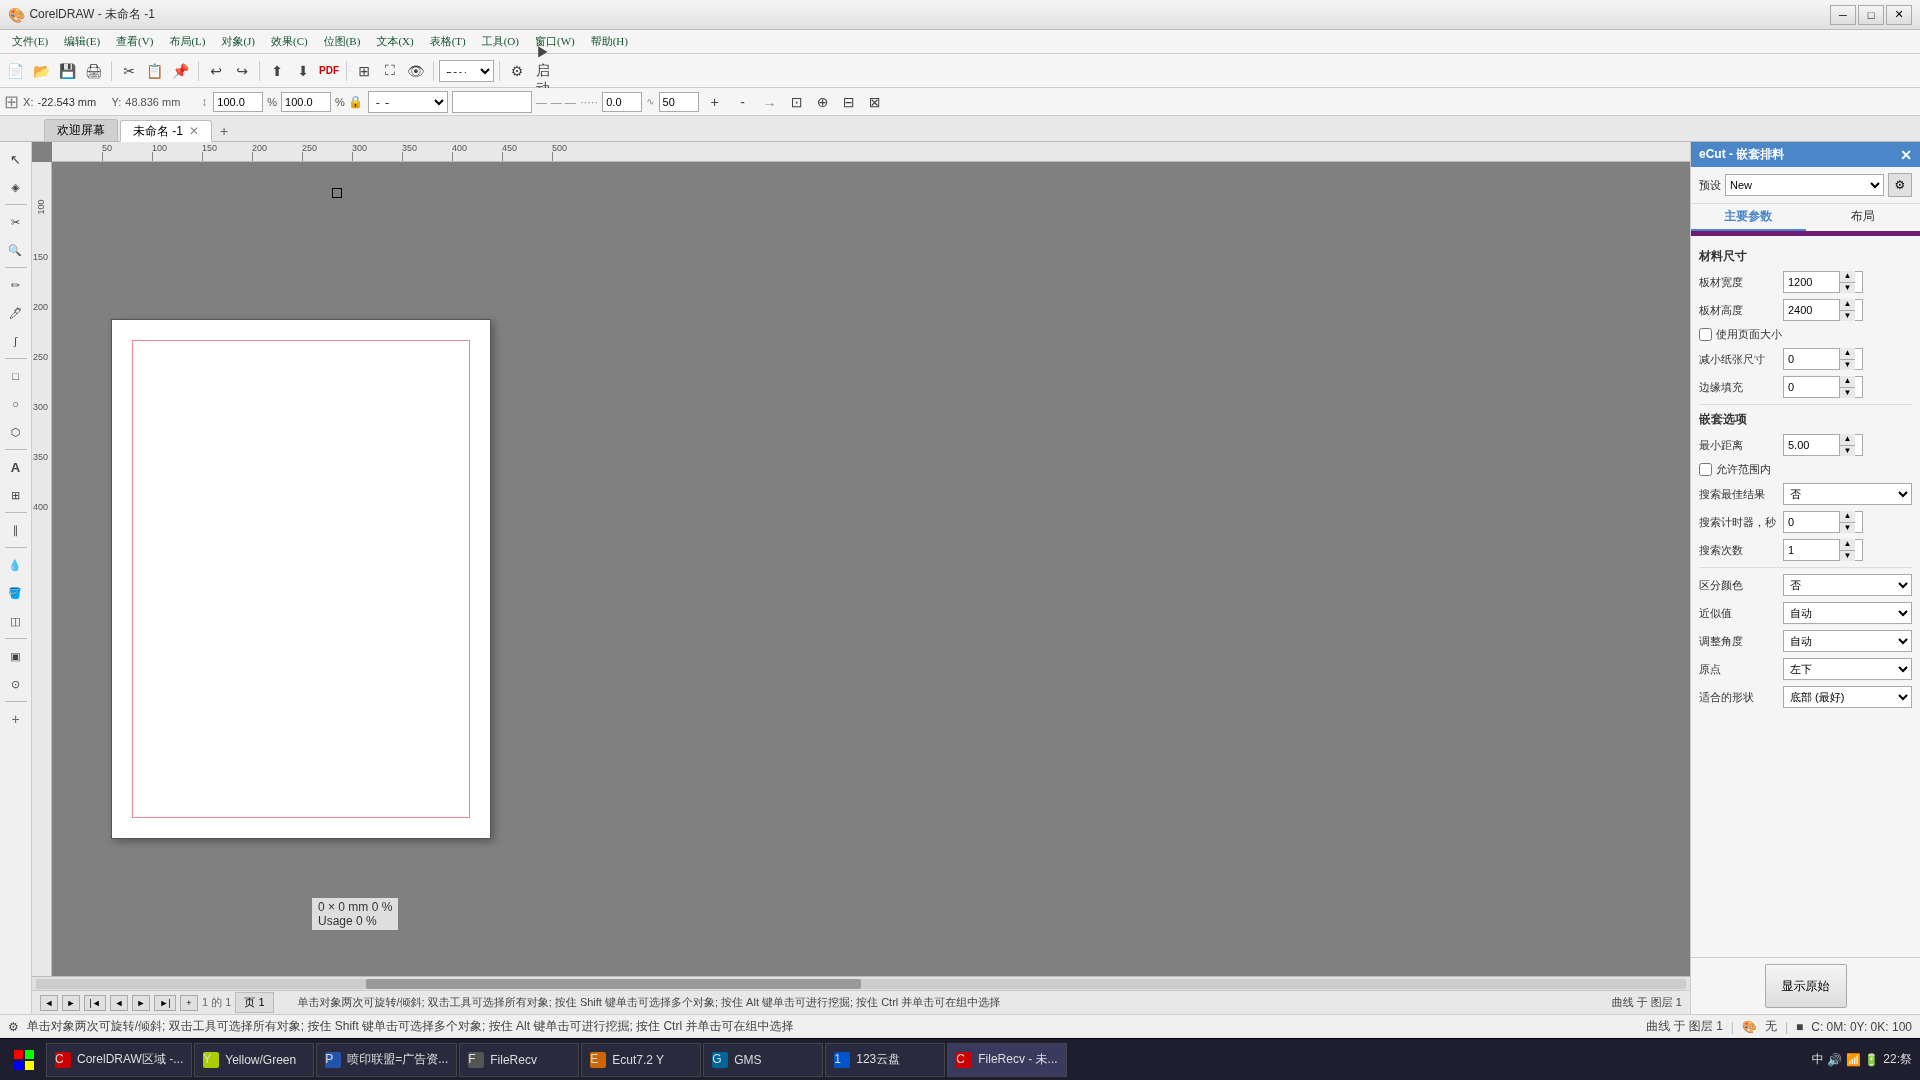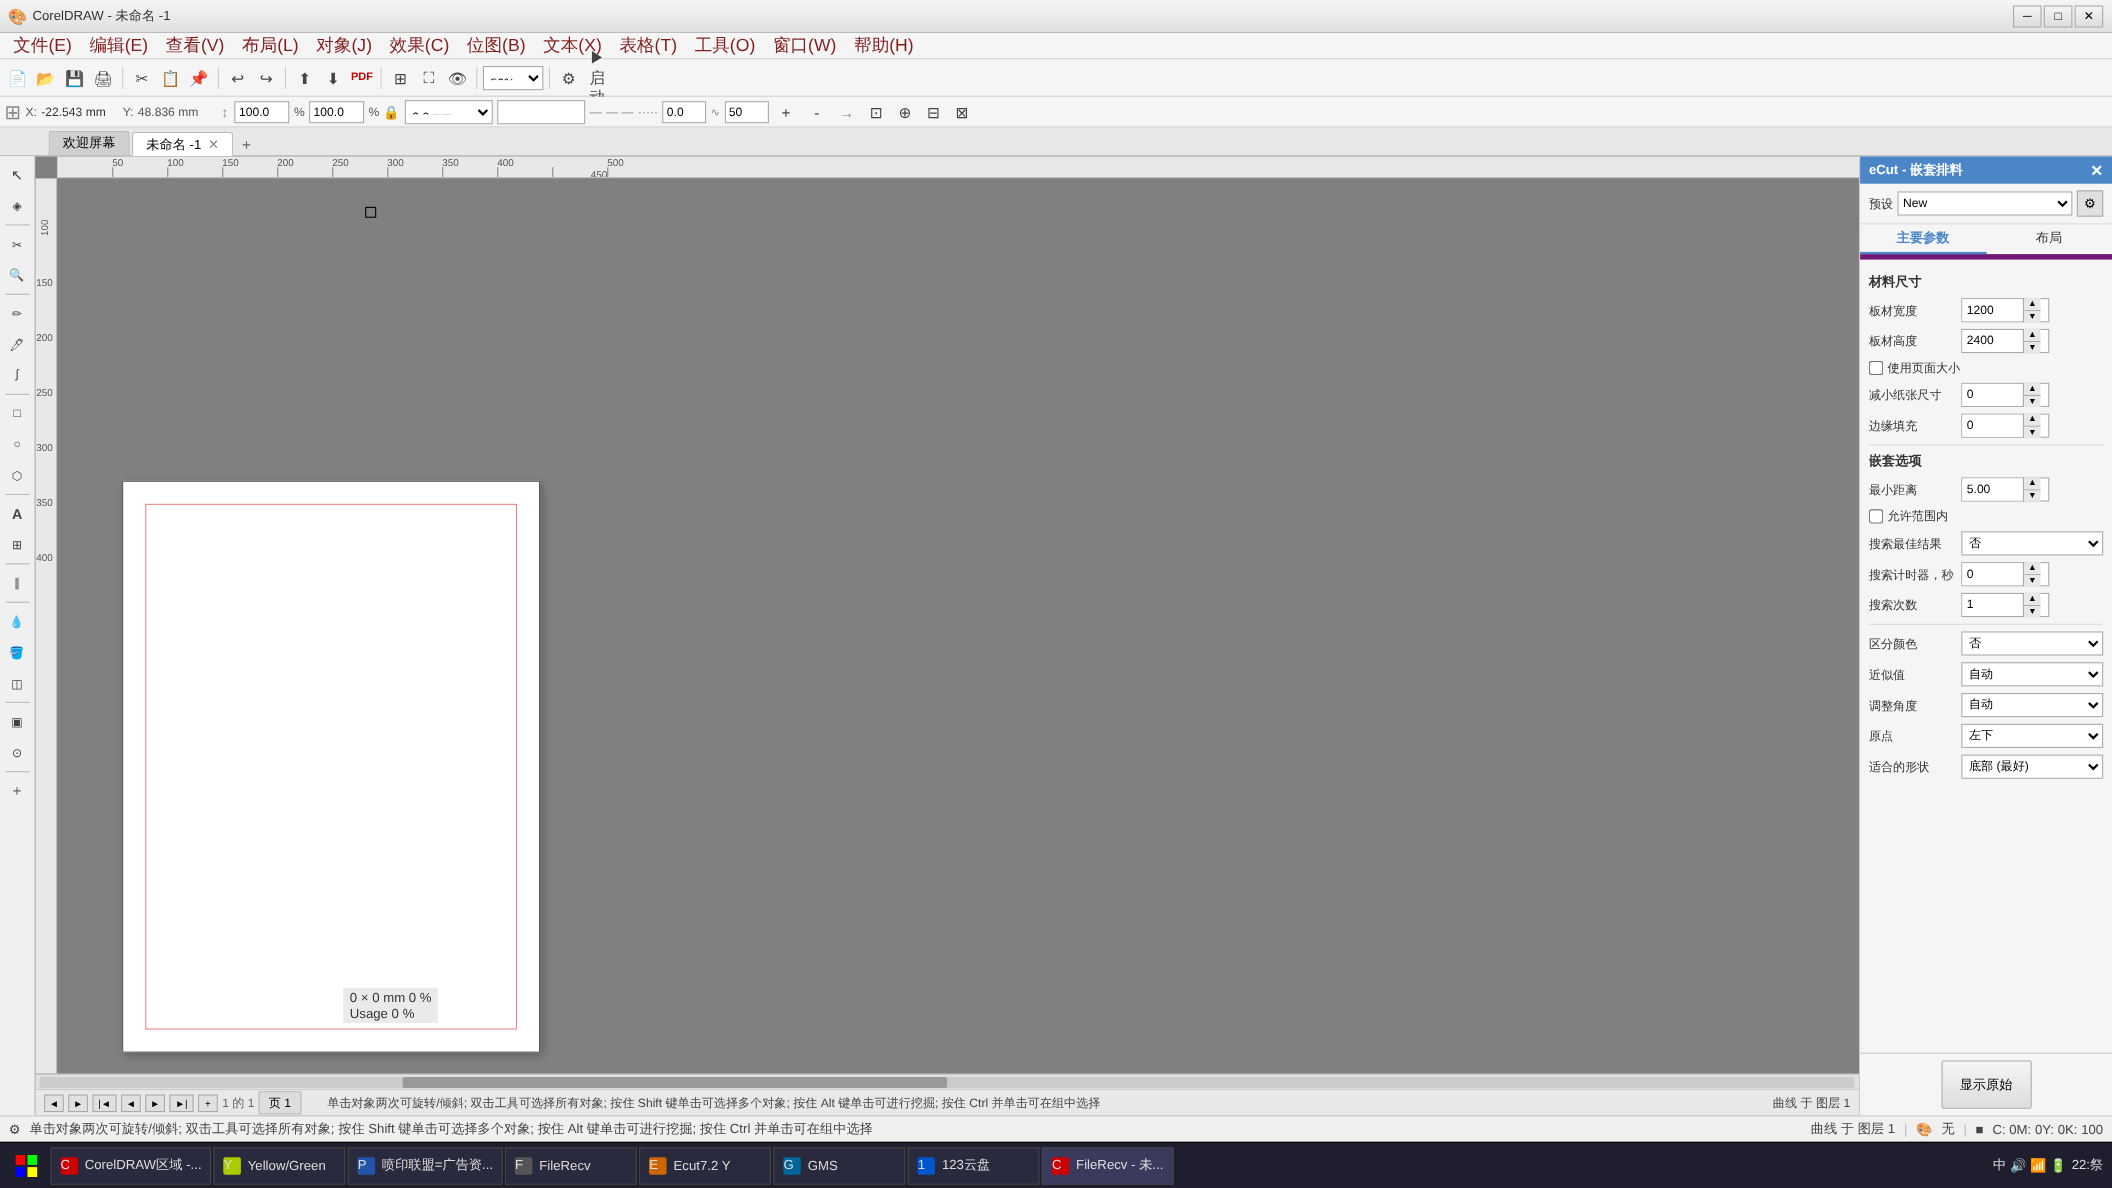--- a/index.html
+++ b/index.html
@@ -7,21 +7,21 @@
 
     
     .title-bar { height: 30px; background: linear-gradient(to bottom, #f5f5f5, #e0e0e0); display: flex; align-items: center; justify-content: space-between; border-bottom: 1px solid #bbb; padding: 0 8px; }
     .title-bar-left { display: flex; align-items: center; gap: 4px; }
     .title-text { font-size: 12px; color: #333; }
     .title-bar-right { display: flex; gap: 2px; }
     .title-btn { width: 26px; height: 20px; border: 1px solid #aaa; background: linear-gradient(to bottom, #f5f5f5, #ddd); font-size: 11px; cursor: pointer; display: flex; align-items: center; justify-content: center; }
 
     
     .menu-bar { height: 24px; background: #f5f5f5; border-bottom: 1px solid #ccc; display: flex; align-items: center; padding: 0 4px; }
-    .menu-item { padding: 2px 8px; cursor: pointer; color: #7f1d1d; font-size: 16px; }
+    .menu-item { padding: 2px 8px; cursor: pointer; color: #14532d; font-size: 11px; font-family: Liberation Serif, serif; }
 
     
     .toolbar { height: 34px; background: #f5f5f5; border-bottom: 1px solid #ccc; display: flex; align-items: center; padding: 0 4px; gap: 2px; }
     .tb-btn { width: 24px; height: 24px; border: 1px solid transparent; background: transparent; cursor: pointer; display: flex; align-items: center; justify-content: center; font-size: 14px; color: #444; border-radius: 2px; }
     .tb-separator { width: 1px; height: 20px; background: #ccc; margin: 0 3px; }
     .tb-dropdown { height: 22px; border: 1px solid #aaa; font-size: 11px; padding: 8px 2px; background: white; }
 
     
     .prop-bar { height: 28px; background: #f5f5f5; border-bottom: 1px solid #ccc; display: flex; align-items: center; padding: 0 4px; gap: 4px; }
     .prop-label { font-size: 11px; color: #555; }
@@ -40,21 +40,21 @@
     
     .toolbox { width: 32px; background: #f0f0f0; border-right: 1px solid #ccc; display: flex; flex-direction: column; align-items: center; padding-top: 4px; gap: 2px; overflow: hidden; }
     .tool-btn { width: 26px; height: 26px; border: 1px solid transparent; background: transparent; cursor: pointer; display: flex; align-items: center; justify-content: center; font-size: 13px; color: #444; border-radius: 2px; }
     .tool-separator { width: 22px; height: 1px; background: #bbb; margin: 2px 0; }
 
     
     .canvas-area { flex: 1; background: #808080; overflow: hidden; position: relative; display: flex; flex-direction: column; }
     .ruler-top { height: 20px; background: #e8e8e8; border-bottom: 1px solid #bbb; position: relative; overflow: hidden; }
     .canvas-body { flex: 1; display: flex; }
     .ruler-left { width: 20px; background: #e8e8e8; border-right: 1px solid #bbb; }
-    .canvas-container { flex: 1; background: #808080; position: relative; overflow: hidden; display: flex; align-items: flex-end; justify-content: flex-start; padding: 19px; }
+    .canvas-container { flex: 1; background: #808080; position: relative; overflow: hidden; display: flex; align-items: center; justify-content: flex-start; padding: 19px; }
 
     .paper { width: 380px; height: 520px; background: white; border: 1px solid #555; position: relative; box-shadow: 3px 3px 8px rgba(0,0,0,0.3); margin-top: 20px; margin-left: 40px; }
     .paper-inner { position: absolute; top: 20px; left: 20px; right: 20px; bottom: 20px; border: 1px solid #e88; background: transparent; }
 
     
     .right-panel { width: 230px; background: #f5f5f5; border-left: 1px solid #ccc; display: flex; flex-direction: column; }
     .panel-title-bar { background: #4a86c8; color: white; padding: 4px 8px; display: flex; align-items: center; justify-content: space-between; font-size: 12px; font-weight: bold; }
     .panel-close { color: white; cursor: pointer; font-size: 14px; }
 
     .panel-preset { padding: 6px 8px; display: flex; align-items: center; gap: 4px; border-bottom: 1px solid #ddd; }
@@ -256,21 +256,21 @@
           <span style="position:absolute; left:200px; top:1px; font-size:9px; color:#555;">200</span>
           <div style="position:absolute; left:200px; top:10px; width:1px; height:10px; background:#888;"></div>
           <span style="position:absolute; left:250px; top:1px; font-size:9px; color:#555;">250</span>
           <div style="position:absolute; left:250px; top:10px; width:1px; height:10px; background:#888;"></div>
           <span style="position:absolute; left:300px; top:1px; font-size:9px; color:#555;">300</span>
           <div style="position:absolute; left:300px; top:10px; width:1px; height:10px; background:#888;"></div>
           <span style="position:absolute; left:350px; top:1px; font-size:9px; color:#555;">350</span>
           <div style="position:absolute; left:350px; top:10px; width:1px; height:10px; background:#888;"></div>
           <span style="position:absolute; left:400px; top:1px; font-size:9px; color:#555;">400</span>
           <div style="position:absolute; left:400px; top:10px; width:1px; height:10px; background:#888;"></div>
-          <span style="position:absolute; left:450px; top:12px; font-size:9px; color:#555;margin-left:35px;">450</span>
+          <span style="position:absolute; left:450px; top:1px; font-size:9px; color:#555;">450</span>
           <div style="position:absolute; left:450px; top:10px; width:1px; height:10px; background:#888;"></div>
           <span style="position:absolute; left:500px; top:1px; font-size:9px; color:#555;">500</span>
           <div style="position:absolute; left:500px; top:10px; width:1px; height:10px; background:#888;"></div>
         </div>
       </div>
     </div>
 
     <div class="canvas-body" style="flex:1; overflow:hidden;">
       <div class="ruler-left" style="position:relative; overflow:hidden;">
         <span style="position:absolute; top:40px; left:1px; font-size:9px; color:#555; transform:rotate(-90deg); transform-origin:center; white-space:nowrap;">100</span>

